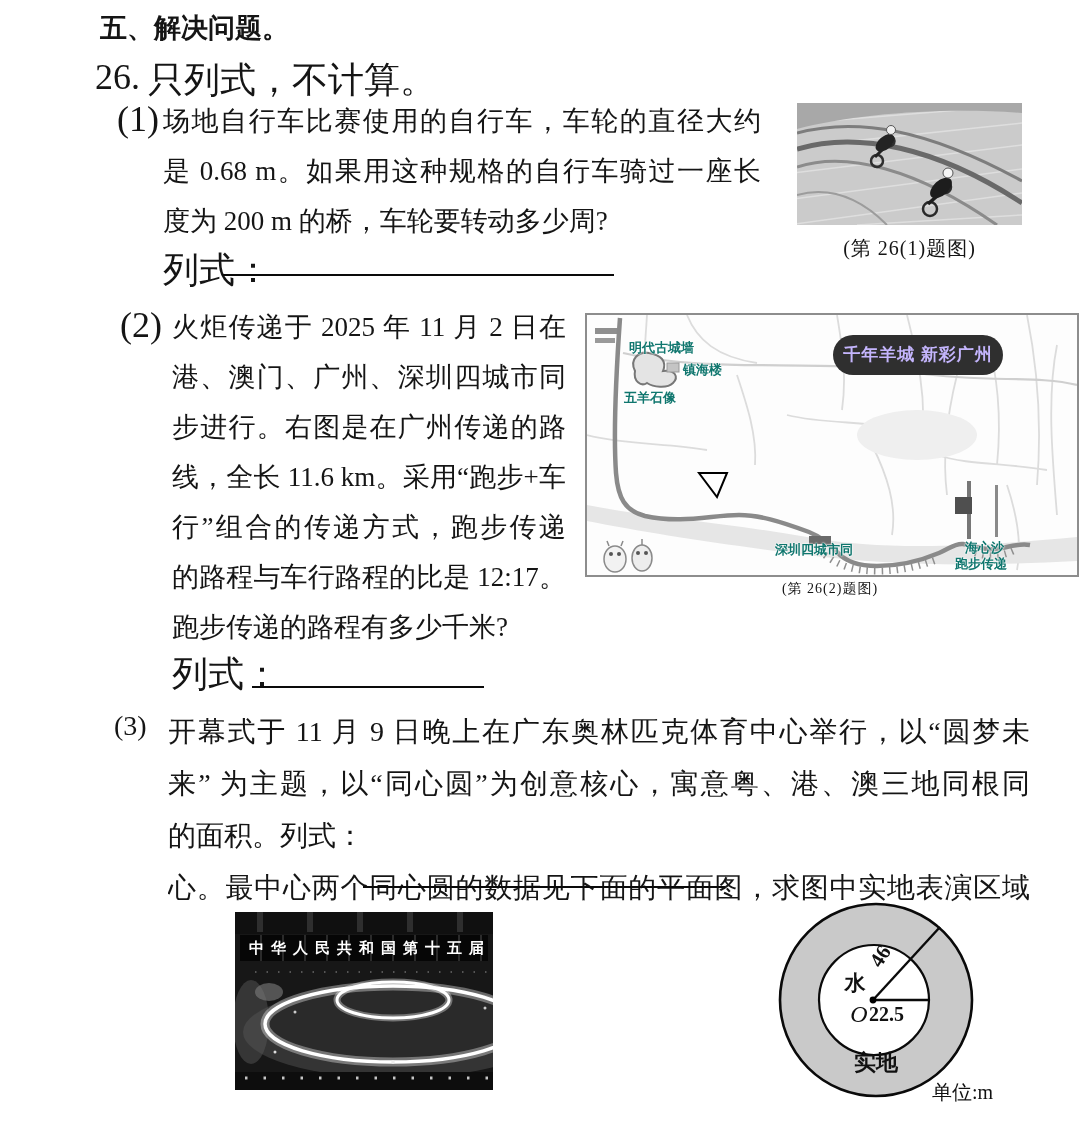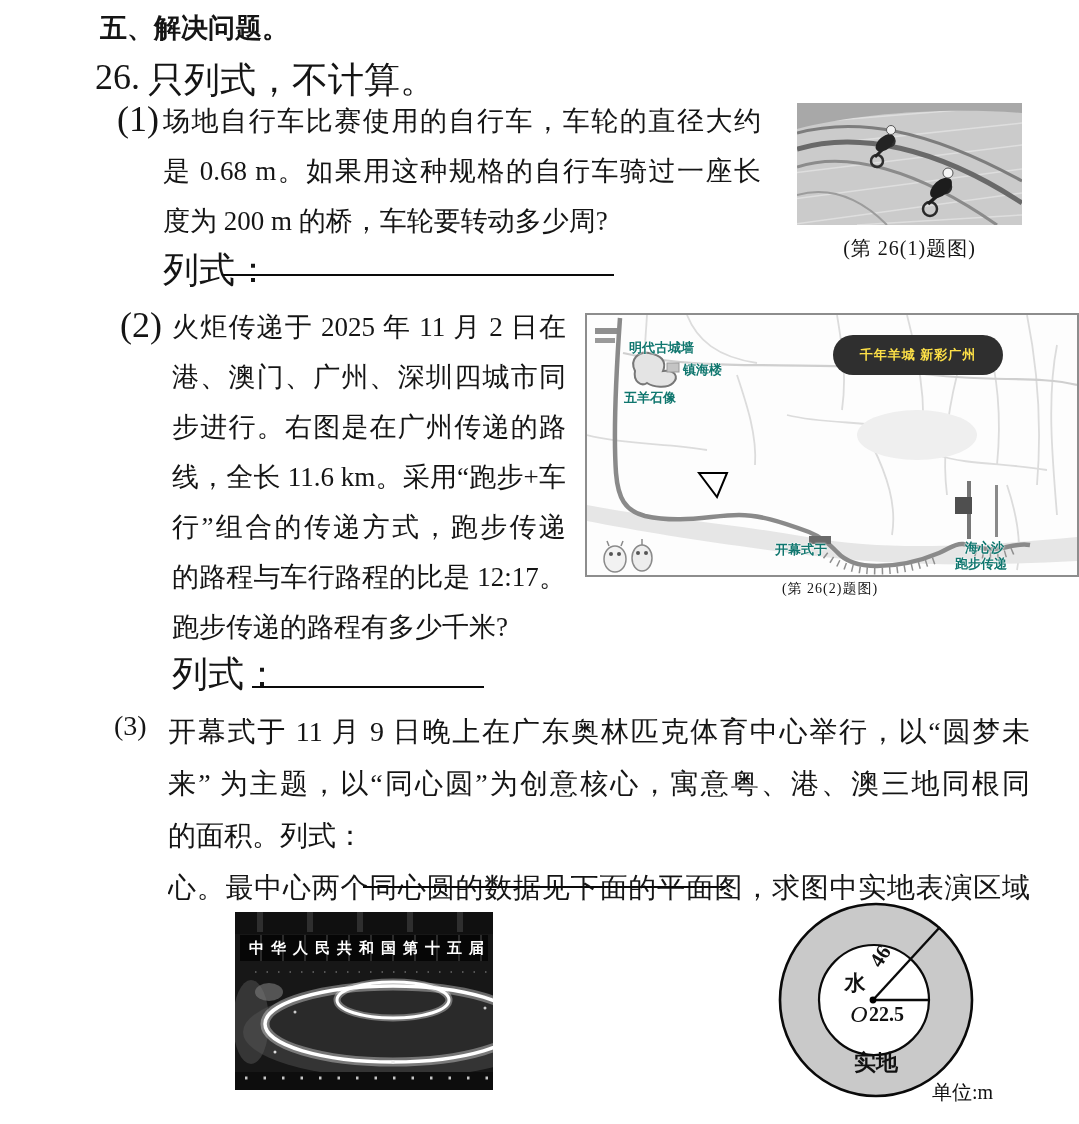--- a/index.html
+++ b/index.html
@@ -17,22 +17,22 @@
   .blank{border-top:2px solid #0a0a0a;height:0;}
   .caption{font-size:20px;text-align:center;letter-spacing:1px;}
   
   .map{left:585px;top:313px;width:490px;height:260px;border:2px solid #8d8d8d;
        background:#fdfdfd;overflow:hidden;}
   .map svg{position:absolute;left:0;top:0;}
   .map-label{position:absolute;font-family:"Liberation Sans","DejaVu Sans",sans-serif;
        font-weight:bold;font-size:13px;color:#0f766e;white-space:nowrap;
        text-shadow:0 0 2px #fff,0 0 2px #fff;}
   .banner{position:absolute;left:246px;top:20px;width:170px;height:40px;background:#2f2f2f;
-       border-radius:20px;color:#fde047;font-family:"Liberation Sans","DejaVu Sans",sans-serif;
-       font-weight:bold;font-size:13px;line-height:40px;text-align:center;letter-spacing:1px;}
+       border-radius:20px;color:#c4b5fd;font-family:"Liberation Sans","DejaVu Sans",sans-serif;
+       font-weight:bold;font-size:17px;line-height:40px;text-align:center;letter-spacing:1px;}
   .callout{position:absolute;left:98px;top:103px;width:104px;background:#fff;
        border:2px solid #000;padding:2px 3px;font-family:"Liberation Sans","DejaVu Sans",sans-serif;
        font-weight:bold;font-size:13.5px;line-height:17px;color:#111;white-space:nowrap;}
   
   .photo1{left:797px;top:103px;width:225px;height:122px;overflow:hidden;background:#cccccc;}
   
   .photo2{left:235px;top:912px;width:258px;height:178px;overflow:hidden;background:#7f1d1d;}
   .ceremony-banner{position:absolute;left:5px;top:23px;right:5px;height:26px;
        background:repeating-linear-gradient(90deg,#060606 0 20px,#2b2b2b 20px 22px);
        color:#fff;font-family:"Liberation Sans","DejaVu Sans",sans-serif;font-weight:bold;
@@ -148,21 +148,21 @@
         <ellipse cx="55" cy="243" rx="10" ry="13" fill="#ededed" stroke="#8a8a8a" stroke-width="1.5"></ellipse>
         <circle cx="51" cy="238" r="2" fill="#555"></circle>
           <circle cx="59" cy="238" r="2" fill="#555"></circle>
         <path d="M55,230 L55,224" stroke="#8a8a8a" stroke-width="1.5"></path>
       </g>
     </svg>
     <div class="banner">千年羊城 新彩广州</div>
     <div class="map-label" style="left:42px;top:24px;">明代古城墙</div>
     <div class="map-label" style="left:96px;top:46px;">镇海楼</div>
     <div class="map-label" style="left:37px;top:74px;">五羊石像</div>
-    <div class="map-label" style="left:188px;top:226px;">开幕式于</div>
+    <div class="map-label" style="left:188px;top:226px;">深圳四城市同</div>
     <div class="map-label" style="left:378px;top:224px;">海心沙</div>
     <div class="map-label" style="left:368px;top:240px;">跑步传递</div>
   </div>
   <div class="abs caption" style="left:585px;top:580px;width:490px;font-size:14px;">(第 26(2)题图)</div>
 
   <div class="abs serif27" style="left:114px;top:710px;font-size:28px;">(3)</div>
   <div class="abs para p3" style="left:168px;top:706px;width:862px;font-size:28px;line-height:52px;">
     <div class="tline just">开幕式于 11 月 9 日晚上在广东奥林匹克体育中心举行，以“圆梦未</div>
     <div class="tline just">来” 为主题，以“同心圆”为创意核心，寓意粤、港、澳三地同根同</div>
     <div class="tline">的面积。列式：</div>

